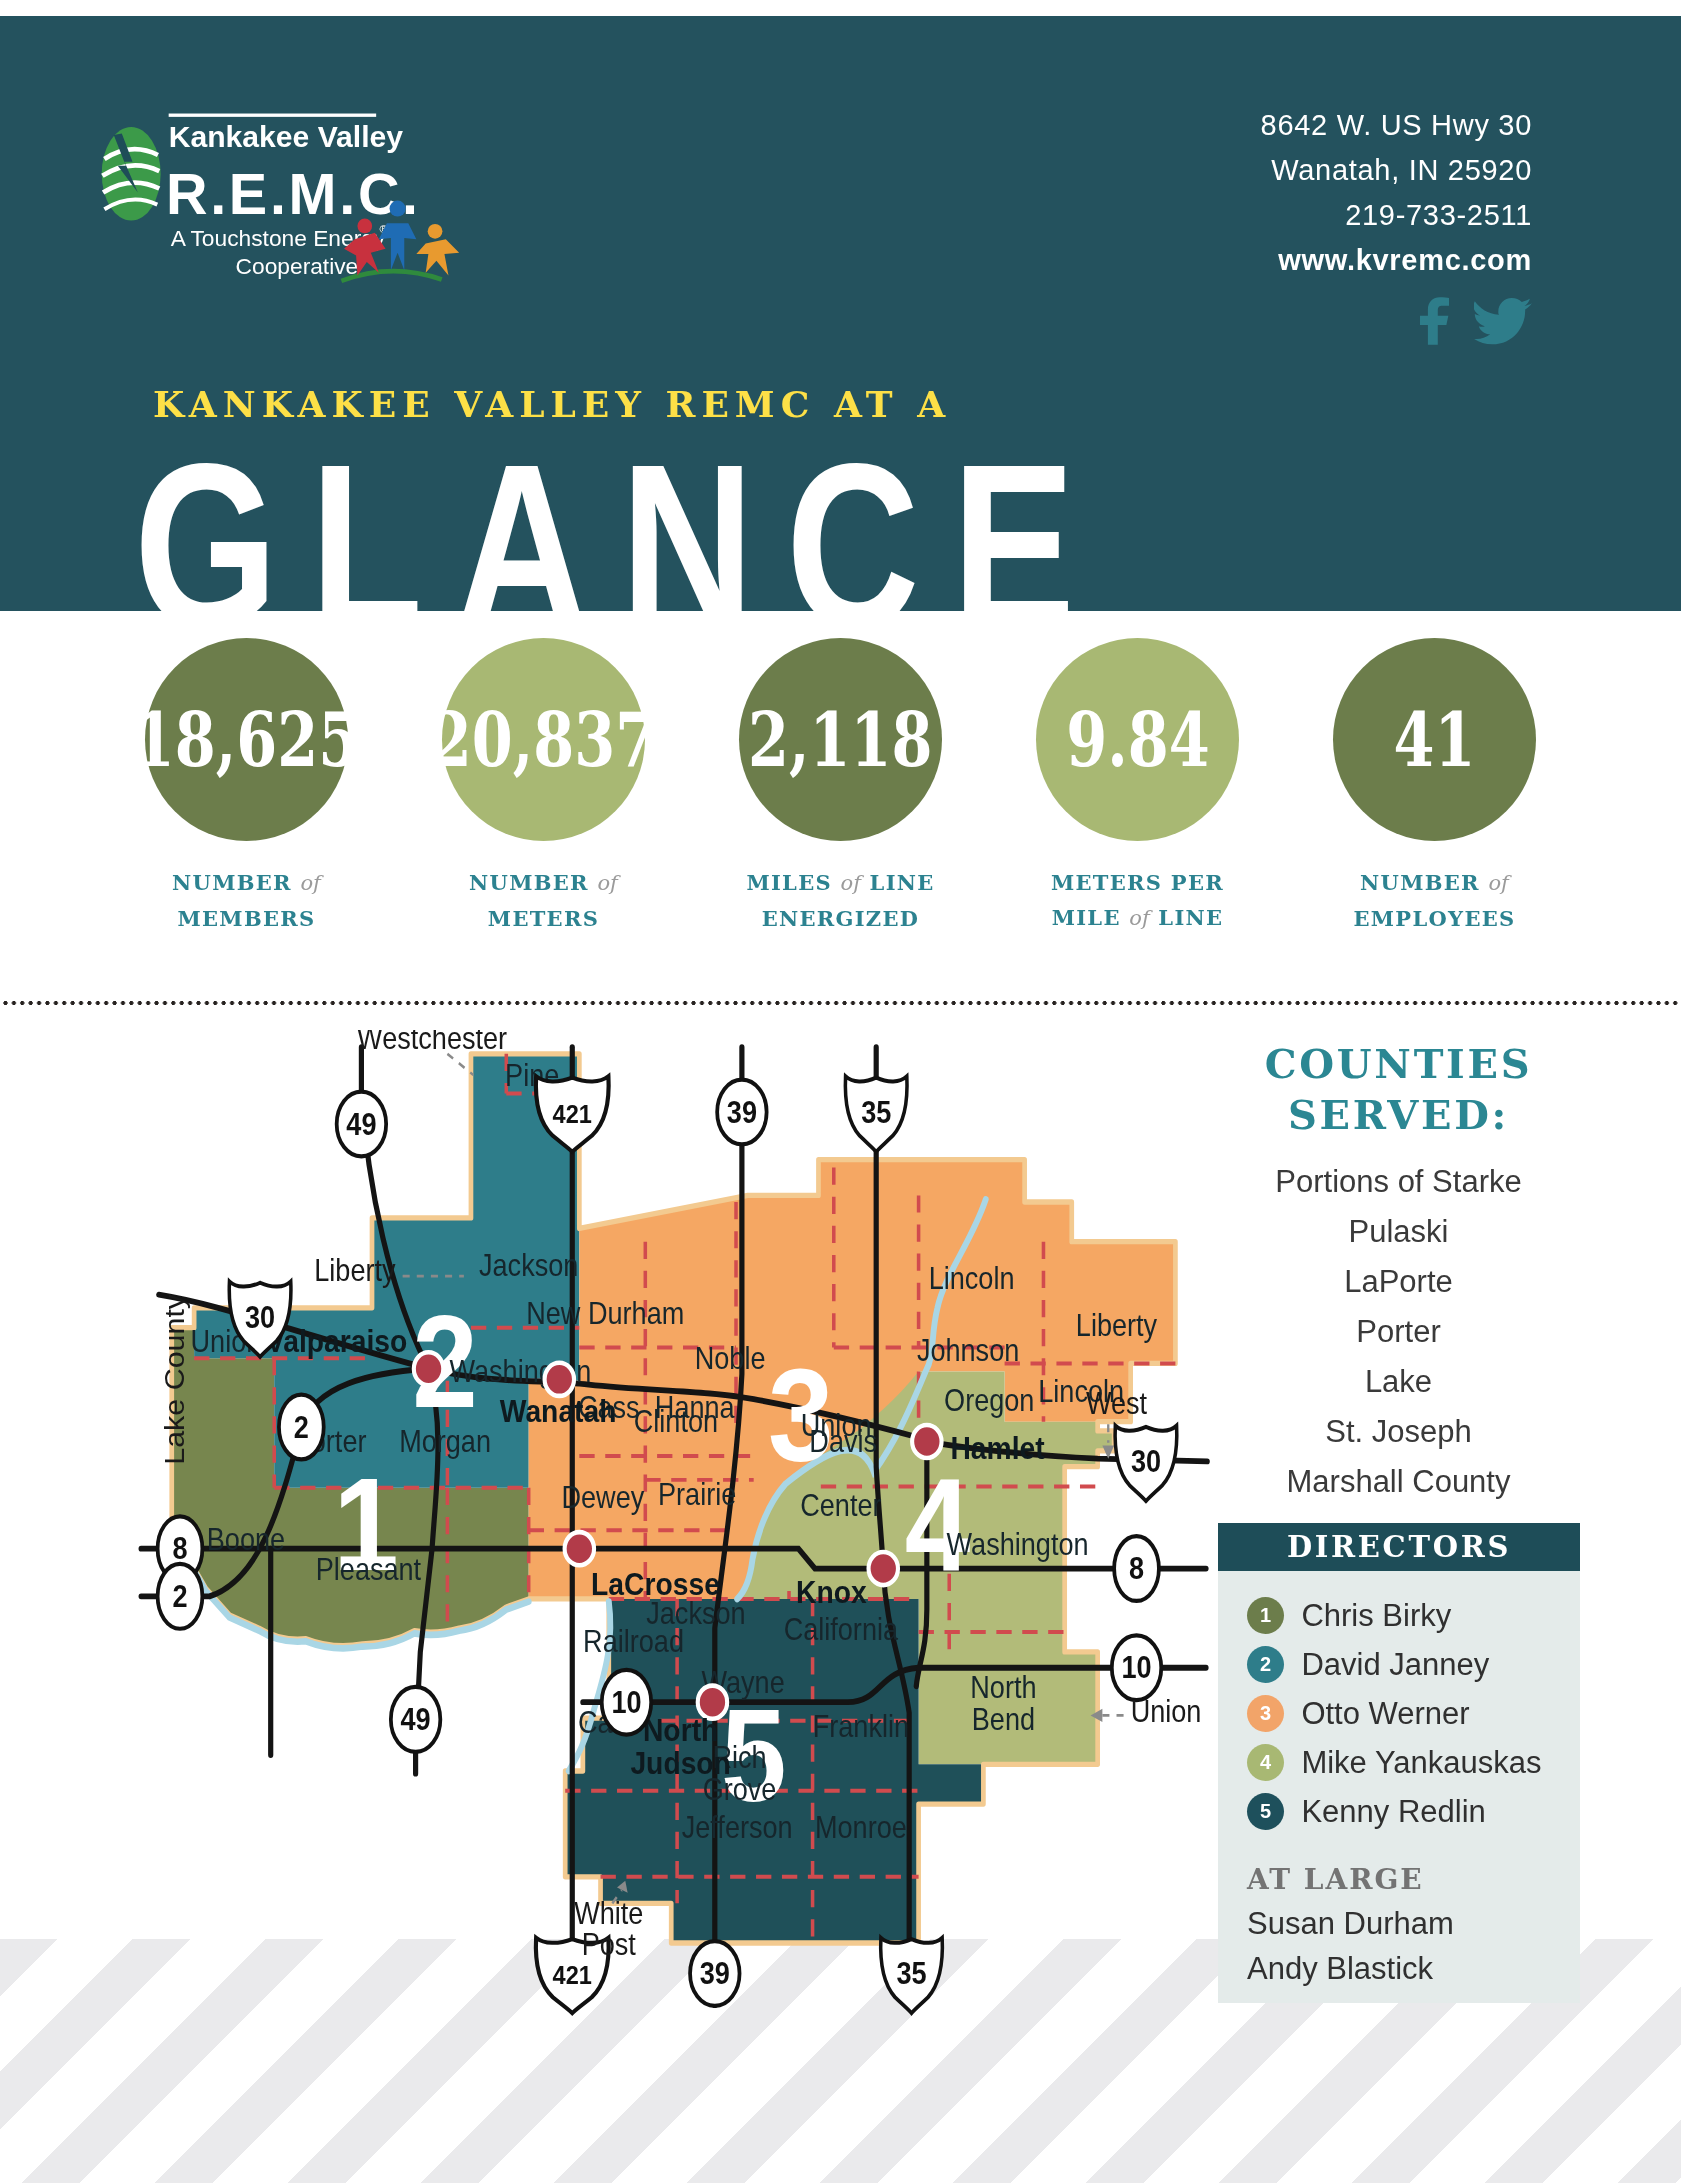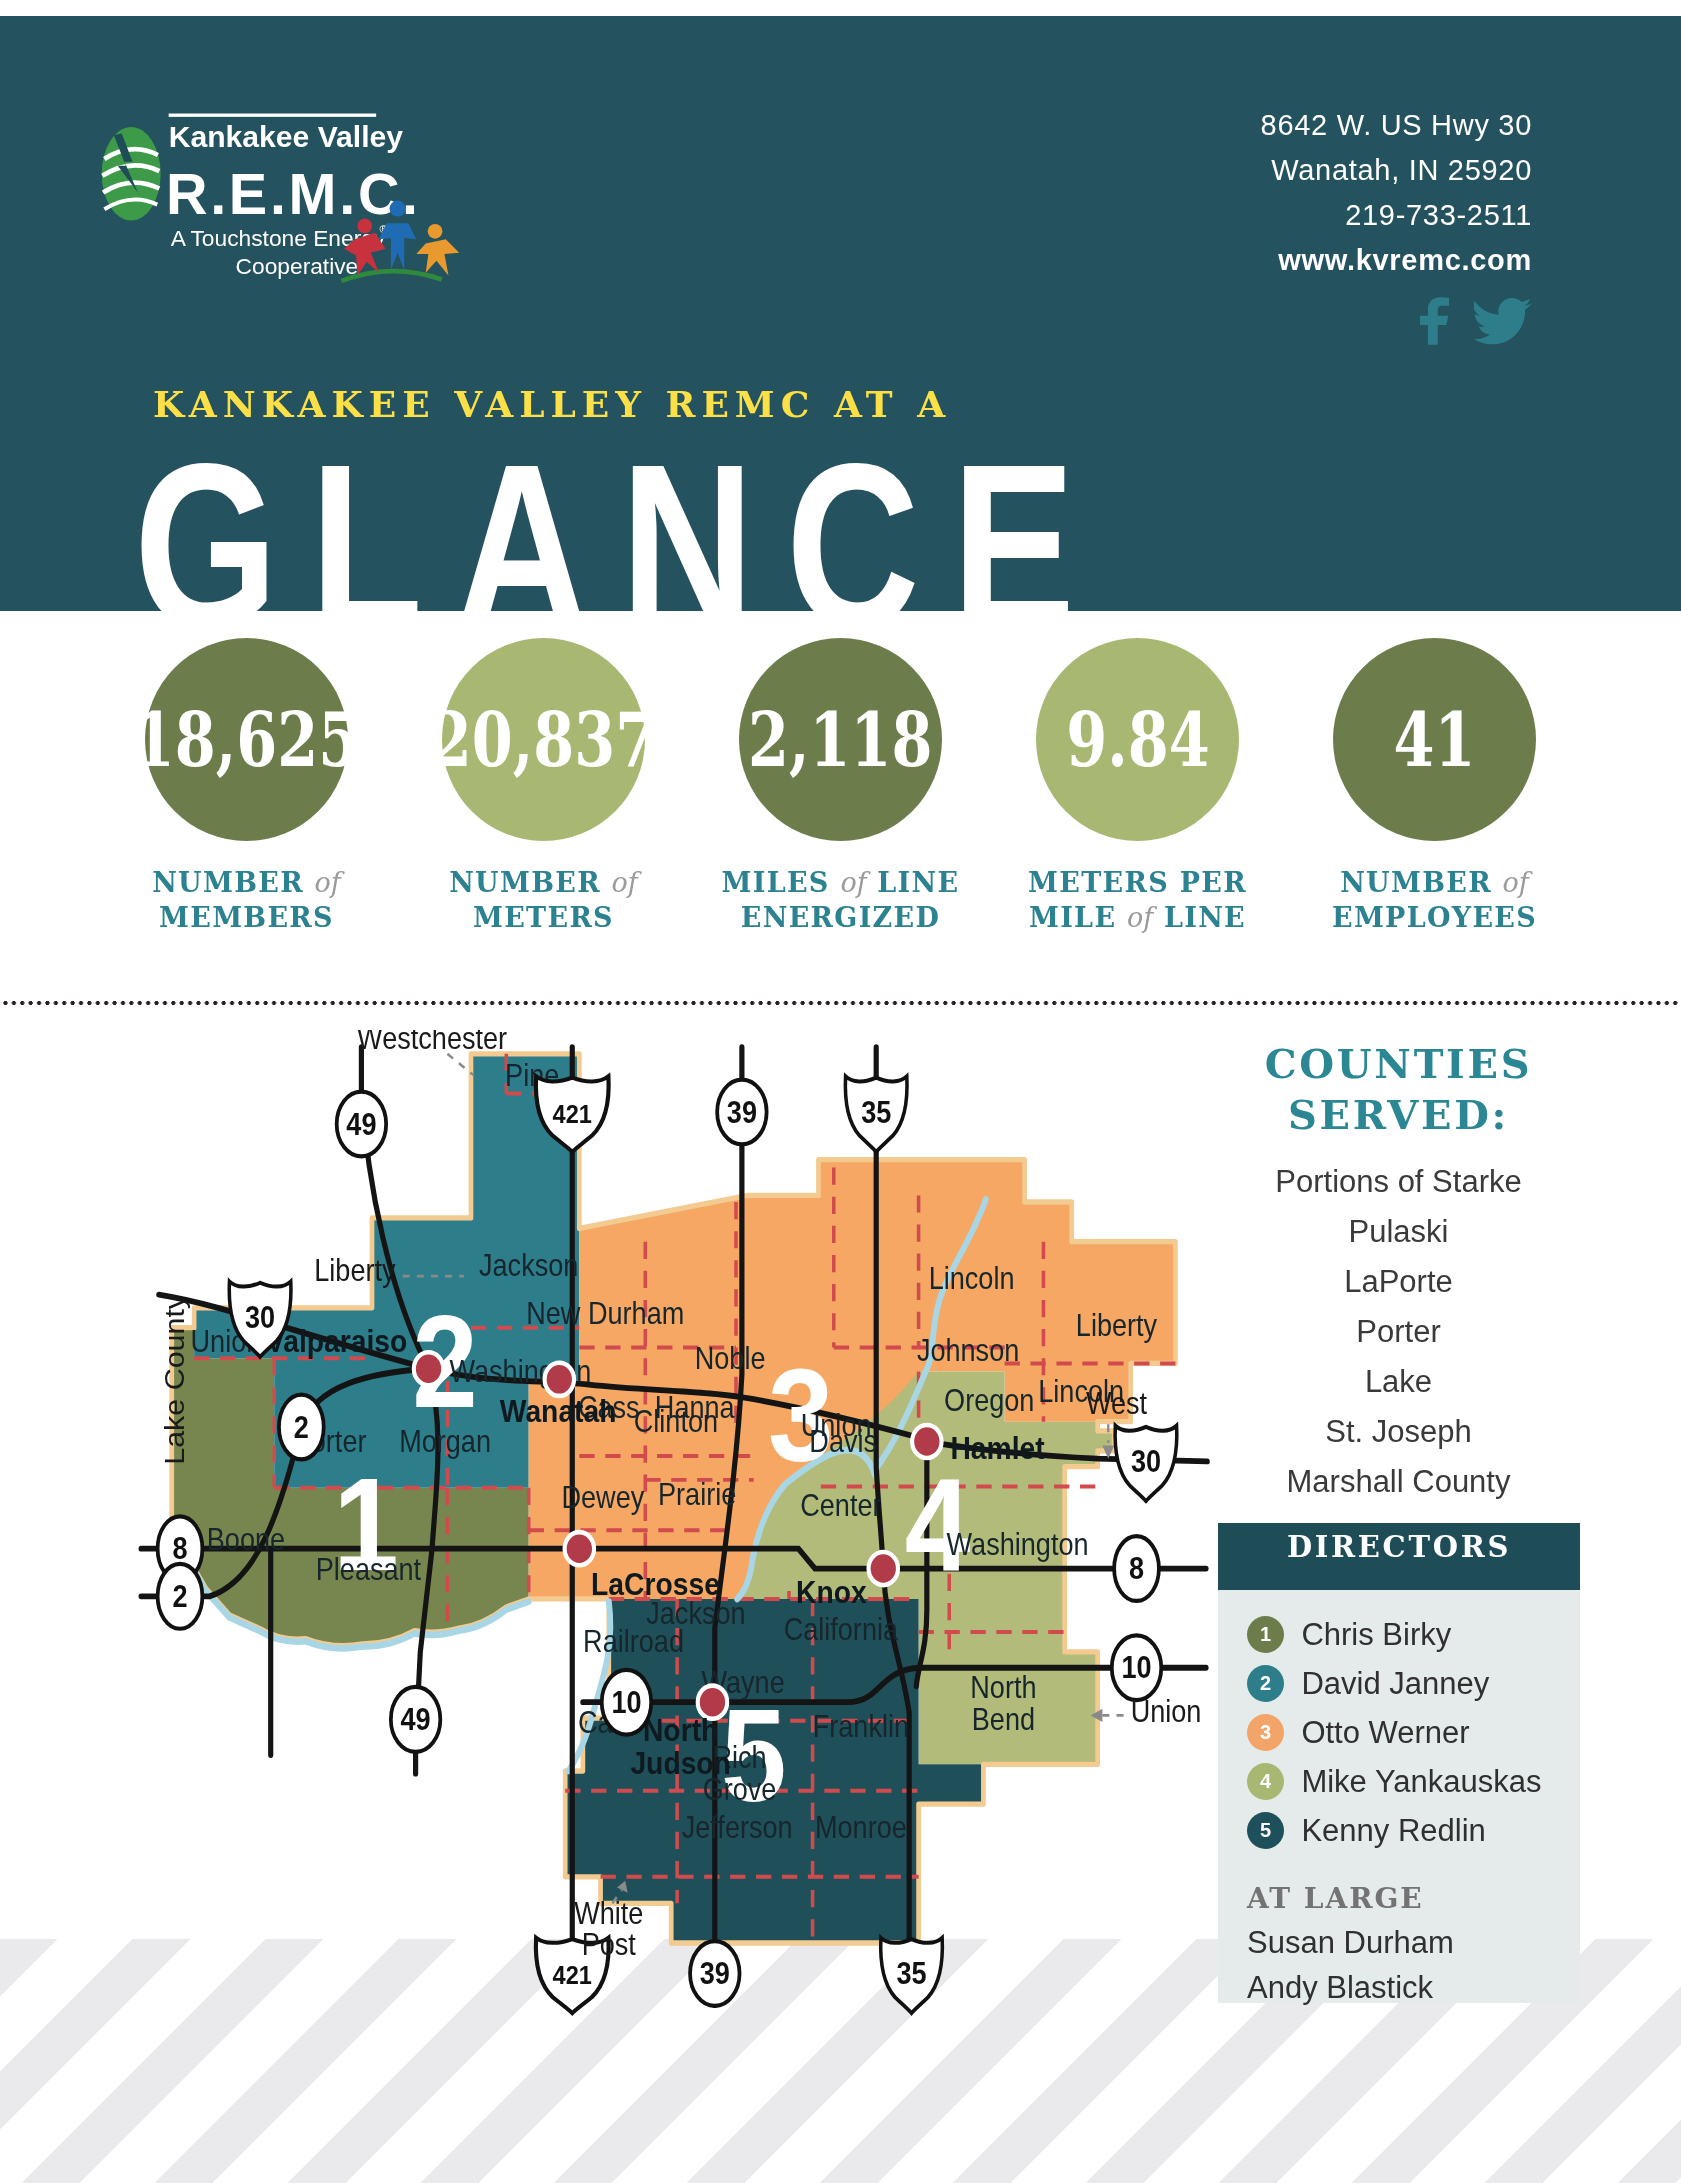--- a/index.html
+++ b/index.html
@@ -13,42 +13,42 @@
   .address .site { font-weight:bold; }
   .social { position:absolute; top:281px; right:149px; display:flex; gap:25.4px; align-items:center; }
   .kicker { position:absolute; left:153px; top:367px; color:#fde047; font-family:"DejaVu Serif", serif; font-weight:bold; font-size:36px; letter-spacing:6px; }
   .glance { position:absolute; left:134px; top:397px; color:#ffffff; font-family:"Liberation Sans", sans-serif; font-weight:800; font-size:185px; letter-spacing:32px; transform:scaleY(1.26); transform-origin:left top; white-space:nowrap; }
 
   
   .stats-row { position:absolute; left:0; top:638px; width:1681px; height:361px; z-index:1; }
   .stat { position:absolute; width:241px; text-align:center; }
   .stat-circle { width:203px; height:203px; border-radius:50%; margin:0 auto; display:flex; align-items:center; justify-content:center; }
   .stat-value { color:#fff; font-family:"DejaVu Serif", serif; font-weight:bold; font-size:64px; transform:scale(.92,1.18); white-space:nowrap; }
-  .stat-label { margin-top:24px; color:#2C8290; font-family:"DejaVu Serif", serif; font-weight:bold; font-size:27px; line-height:35px; letter-spacing:1.3px; }
+  .stat-label { margin-top:24px; color:#2C8290; font-family:"DejaVu Serif", serif; font-weight:bold; font-size:21px; line-height:35px; letter-spacing:1.3px; }
   .stat-label .of { color:#9B9B9B; font-weight:normal; font-style:italic; letter-spacing:0; }
 
   .dotline { position:absolute; left:0; top:1000px; width:1681px; height:6px; z-index:1;
      background-image:radial-gradient(circle, #26211F 1.8px, transparent 2.3px);
      background-size:8.4px 6px; background-position:1.3px center; background-repeat:repeat-x; }
 
   
   .stripes { position:absolute; left:0; top:1939px; width:1681px; height:244px; z-index:0;
      background:repeating-linear-gradient(135deg, #EAEAEC 0 41px, #ffffff 41px 94px); }
 
   
   .map-svg { position:absolute; left:94px; top:1030px; z-index:1; }
 
   
   .counties { position:absolute; left:1198px; top:1038px; width:401px; text-align:center; z-index:1; }
   .counties-title { color:#2B8793; font-family:"DejaVu Serif", serif; font-weight:bold; font-size:40px; line-height:51px; letter-spacing:2.7px; }
   .counties-list { list-style:none; margin-top:17.4px; }
   .counties-list li { color:#3A3A3A; font-size:31px; line-height:50px; font-weight:normal; }
 
   .directors-panel { position:absolute; left:1218px; top:1523px; width:362px; height:480px; background:#E4EBEA; z-index:1; }
-  .directors-header { height:67px; background:#1E4D58; color:#fff; font-family:"DejaVu Serif", serif; font-weight:bold; font-size:29px; letter-spacing:2.7px; text-align:center; line-height:49px; }
+  .directors-header { height:48px; background:#1E4D58; color:#fff; font-family:"DejaVu Serif", serif; font-weight:bold; font-size:29px; letter-spacing:2.7px; text-align:center; line-height:49px; }
   .directors-list { padding:20px 0 0 29px; }
   .director-row { display:flex; align-items:center; height:49px; }
   .director-num { width:37px; height:37px; border-radius:50%; color:#fff; font-size:20px; font-weight:bold; display:flex; align-items:center; justify-content:center; flex:0 0 37px; }
   .director-name { margin-left:17.4px; color:#303030; font-size:31px; white-space:nowrap; }
   .at-large-label { margin:27px 0 5.4px 29px; color:#737373; font-family:"DejaVu Serif", serif; font-weight:bold; font-size:28px; letter-spacing:2px; }
   .at-large-list { margin-left:29px; }
   .at-large-list div { color:#303030; font-size:31px; line-height:45px; }
 
   
   text { font-family:"Liberation Sans", sans-serif; }

